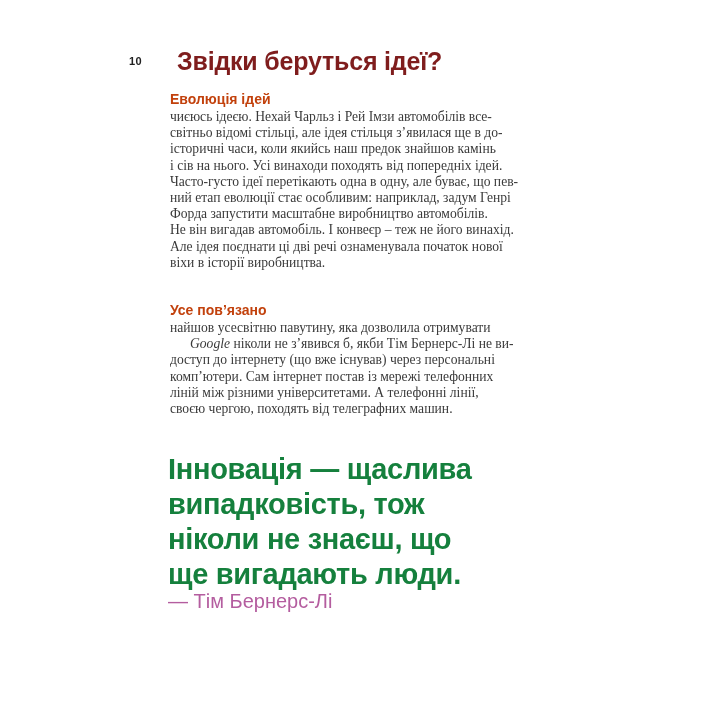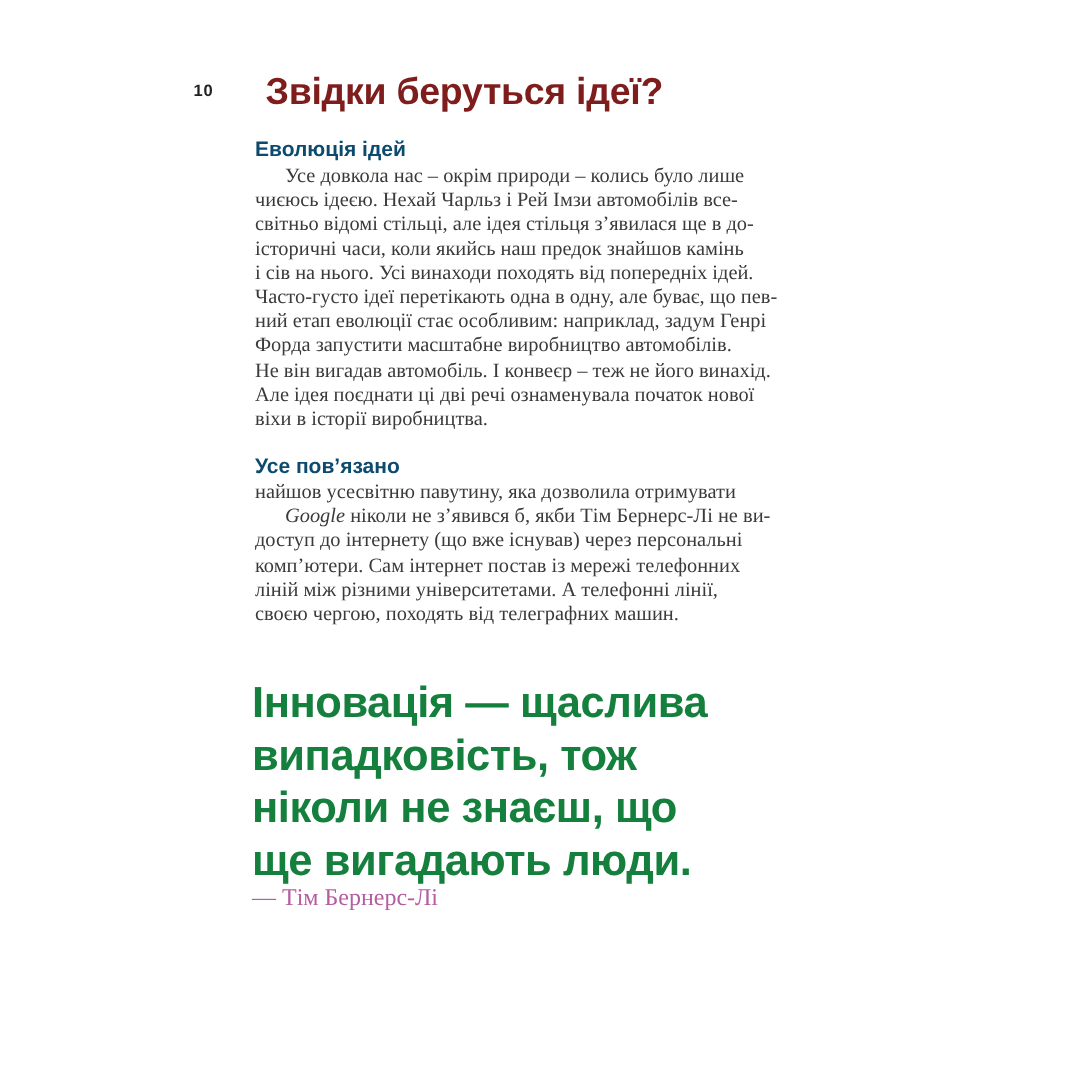--- a/index.html
+++ b/index.html
@@ -14,48 +14,47 @@
     font-size:11px;color:#222222;letter-spacing:.5px;
   }
   .title{
     position:absolute;left:177px;top:47px;margin:0;
     font-family:"Liberation Sans",sans-serif;font-weight:700;
     font-size:25px;color:#7f1d1d;letter-spacing:-0.2px;
   }
   .block{position:absolute;left:170px;width:390px;}
   .sec-heading{
     font-family:"Liberation Sans",sans-serif;font-weight:700;
-    font-size:14px;color:#0c4a6e;
+    font-size:14px;color:#c2410c;
   }
   .para{font-size:13.6px;line-height:16.2px;color:#3a3a3a;}
   .para .line{white-space:pre;}
   .para .indent{padding-left:20px;}
   .it{font-style:italic;}
   .quote{
     font-family:"Liberation Sans",sans-serif;font-weight:700;
     font-size:29px;line-height:35px;letter-spacing:-0.3px;
     color:#b8187d;
   }
   .attr{
-    font-family:Liberation Serif, serif;font-weight:400;
-    font-size:16px;color:#b45d9f;
+    font-family:Liberation Sans, sans-serif;font-weight:400;
+    font-size:20px;color:#b45d9f;
   }
 </style>
 </head>
 <body>
 
 <div class="page">
 
   <div class="pagenum">10</div>
   <h1 class="title">Звідки беруться ідеї?</h1>
 
   <div class="block sec-heading" style="top:91px">Еволюція ідей</div>
 
   <div class="block para" style="top:109px">
-    <div class="line indent">Усе довкола нас – окрім природи – колись було лише</div>
     <div class="line">чиєюсь ідеєю. Нехай Чарльз і Рей Імзи автомобілів все-</div>
     <div class="line">світньо відомі стільці, але ідея стільця з’явилася ще в до-</div>
     <div class="line">історичні часи, коли якийсь наш предок знайшов камінь</div>
     <div class="line">і сів на нього. Усі винаходи походять від попередніх ідей.</div>
     <div class="line">Часто-густо ідеї перетікають одна в одну, але буває, що пев-</div>
     <div class="line">ний етап еволюції стає особливим: наприклад, задум Генрі</div>
     <div class="line">Форда запустити масштабне виробництво автомобілів.</div>
     <div class="line">Не він вигадав автомобіль. І конвеєр – теж не його винахід.</div>
     <div class="line">Але ідея поєднати ці дві речі ознаменувала початок нової</div>
     <div class="line">віхи в історії виробництва.</div>

